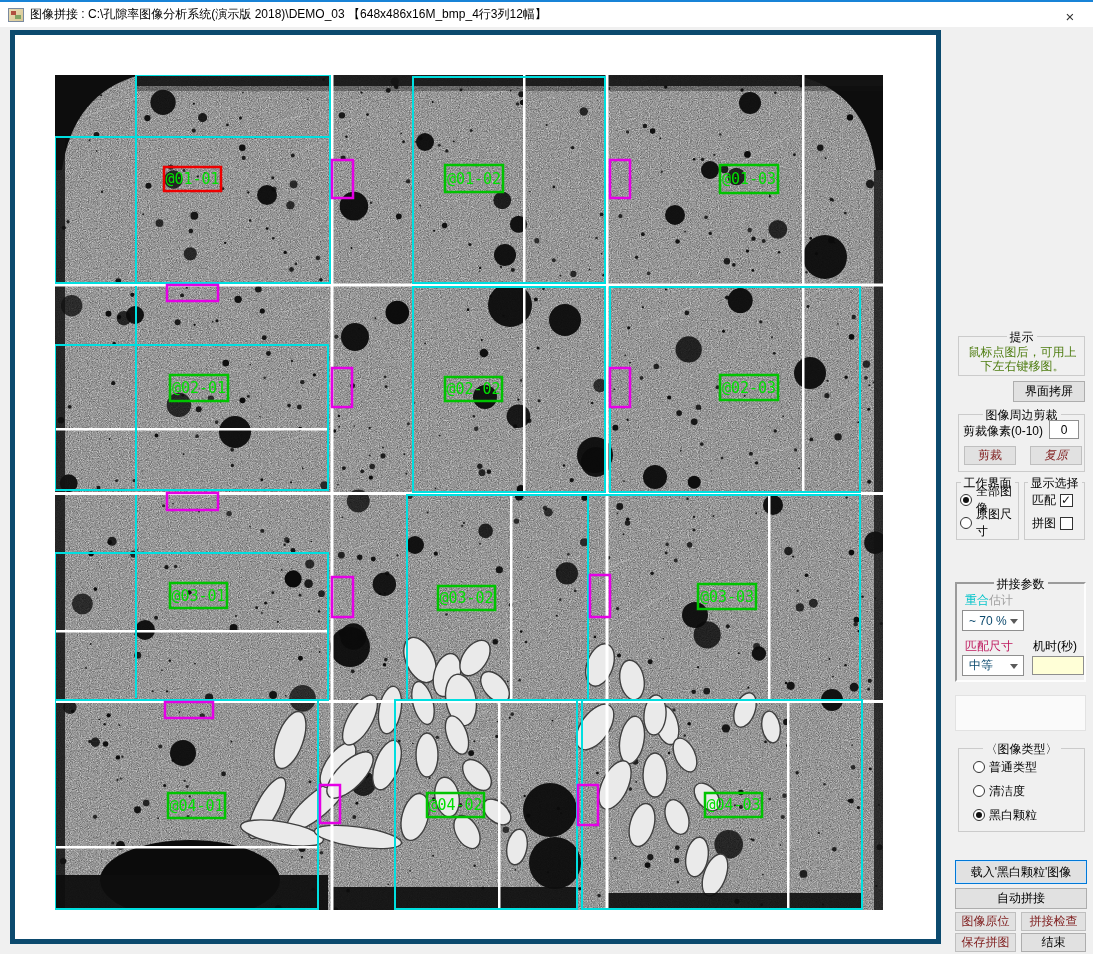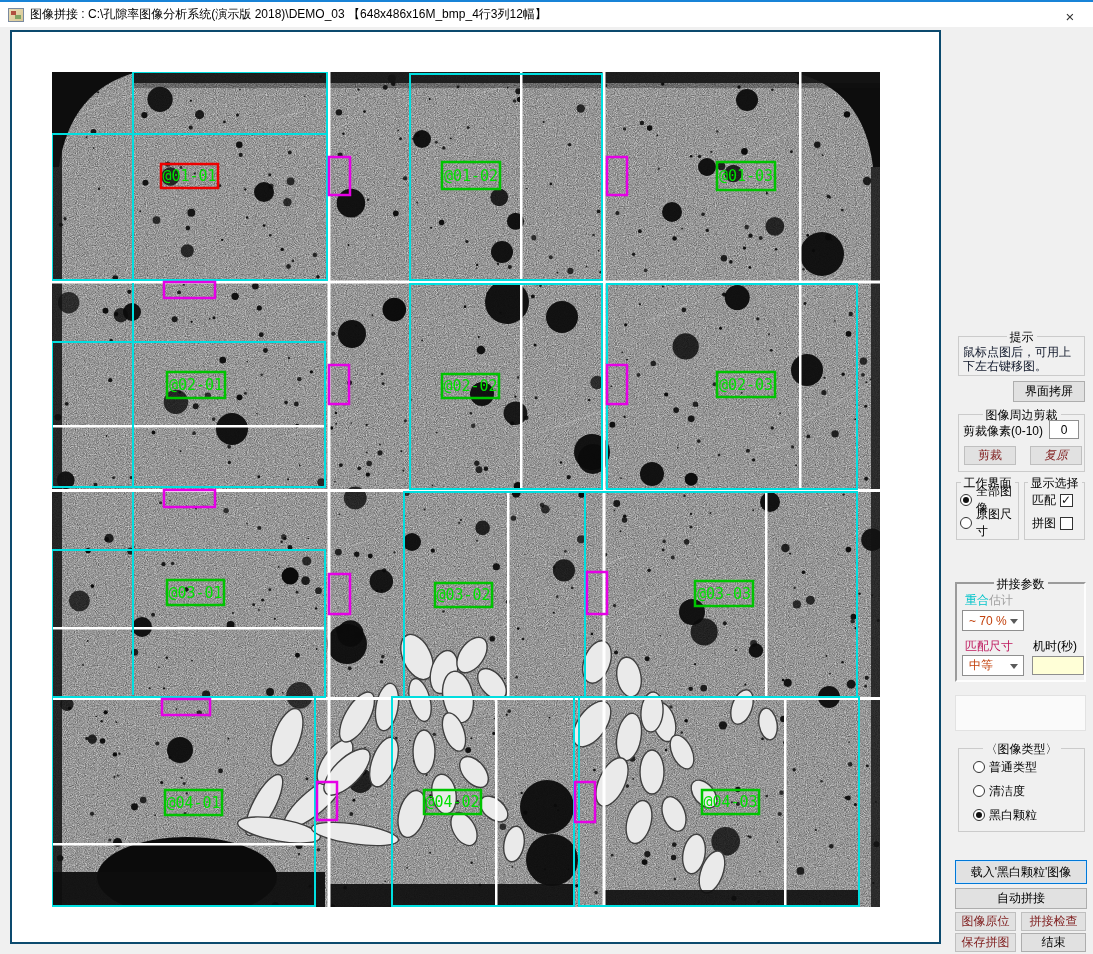--- a/index.html
+++ b/index.html
@@ -13,45 +13,45 @@
     border-top:2px solid #1883d7;box-sizing:border-box;display:flex;align-items:center;}
   .app-icon{width:16px;height:14px;margin:0 6px 0 8px;position:relative;
     background:linear-gradient(135deg,#e9ddb6 0%,#d8c894 100%);border:1px solid #7a8aa0;box-sizing:border-box;}
   .app-icon::after{content:"";position:absolute;left:2px;top:2px;width:5px;height:4px;background:#b05040;}
   .app-icon::before{content:"";position:absolute;right:2px;bottom:2px;width:6px;height:4px;background:#7fa463;}
   .title-text{font-size:12px;color:#000;white-space:nowrap;}
   .close-btn{position:absolute;right:0;top:2px;width:46px;height:25px;display:flex;align-items:center;justify-content:center;
     font-size:15px;color:#333;cursor:default;}
   
   .canvas{position:absolute;left:10px;top:30px;width:931px;height:914px;background:#ffffff;
-    border:2px solid #0c4a6e;box-sizing:border-box;}
+    border:5px solid #0c4a6e;box-sizing:border-box;}
   .collage{position:absolute;left:40px;top:40px;width:828px;height:835px;}
   
   .panel{position:absolute;left:948px;top:30px;width:145px;height:924px;background:#f0f0f0;font-size:12px;}
   .groupbox{position:absolute;border:1px solid #cbcbcb;box-sizing:border-box;}
   .legend{position:absolute;top:-8px;left:50%;transform:translateX(-50%);background:#f0f0f0;
     padding:0 3px;font-size:12px;color:#000;white-space:nowrap;}
   .btn{position:absolute;background:#e1e1e1;border:1px solid #adadad;box-sizing:border-box;
     font-size:12px;color:#000;display:flex;align-items:center;justify-content:center;
     font-family:"Liberation Sans","DejaVu Sans",sans-serif;cursor:default;white-space:nowrap;}
   .btn.disabled{color:#7f1d1d;border-color:#bfbfbf;}
   .btn.focus{border:1px solid #0078d7;box-shadow:inset 0 0 0 1px #cfe4f7;}
   .radio-row,.check-row{display:flex;align-items:center;gap:4px;height:18px;}
   .radio{width:12px;height:12px;border:1px solid #333;border-radius:50%;background:#fff;box-sizing:border-box;flex:0 0 auto;}
   .radio.checked{position:relative;}
   .radio.checked::after{content:"";position:absolute;left:2px;top:2px;width:6px;height:6px;border-radius:50%;background:#101010;}
   .checkbox{width:13px;height:13px;border:1px solid #333;background:#fff;box-sizing:border-box;position:relative;flex:0 0 auto;}
   .checkbox.checked::after{content:"✓";position:absolute;left:0px;top:-2px;font-size:12px;color:#101010;}
   .combo{position:absolute;background:#fff;border:1px solid #8f8f8f;box-sizing:border-box;
-    display:flex;align-items:center;font-size:12px;color:#c2410c;padding-left:6px;}
+    display:flex;align-items:center;font-size:12px;color:#0c4a6e;padding-left:6px;}
   .combo .arrow{position:absolute;right:5px;top:50%;margin-top:-2px;width:0;height:0;
     border-left:4px solid transparent;border-right:4px solid transparent;border-top:5px solid #5a5a5a;}
   .textinput{position:absolute;background:#fff;border:1px solid #8f8f8f;box-sizing:border-box;
     font-size:12px;text-align:center;font-family:"Liberation Sans",sans-serif;padding:0;}
-  .hint-text{position:absolute;left:4px;top:8px;width:119px;text-align:left;font-size:12px;line-height:14px;color:#0f172a;}
+  .hint-text{position:absolute;left:4px;top:8px;width:119px;text-align:center;font-size:12px;line-height:14px;color:#4d7c0f;}
   .cyanword{color:#00c3c9;}
   .dimword{color:#9f9f9f;}
   .magword{color:#be185d;}
 </style>
 </head>
 <body>
 
 <div class="titlebar">
   <div class="app-icon"></div>
   <div class="title-text">图像拼接 : C:\孔隙率图像分析系统(演示版 2018)\DEMO_03 【648x486x16M_bmp_4行3列12幅】</div>

